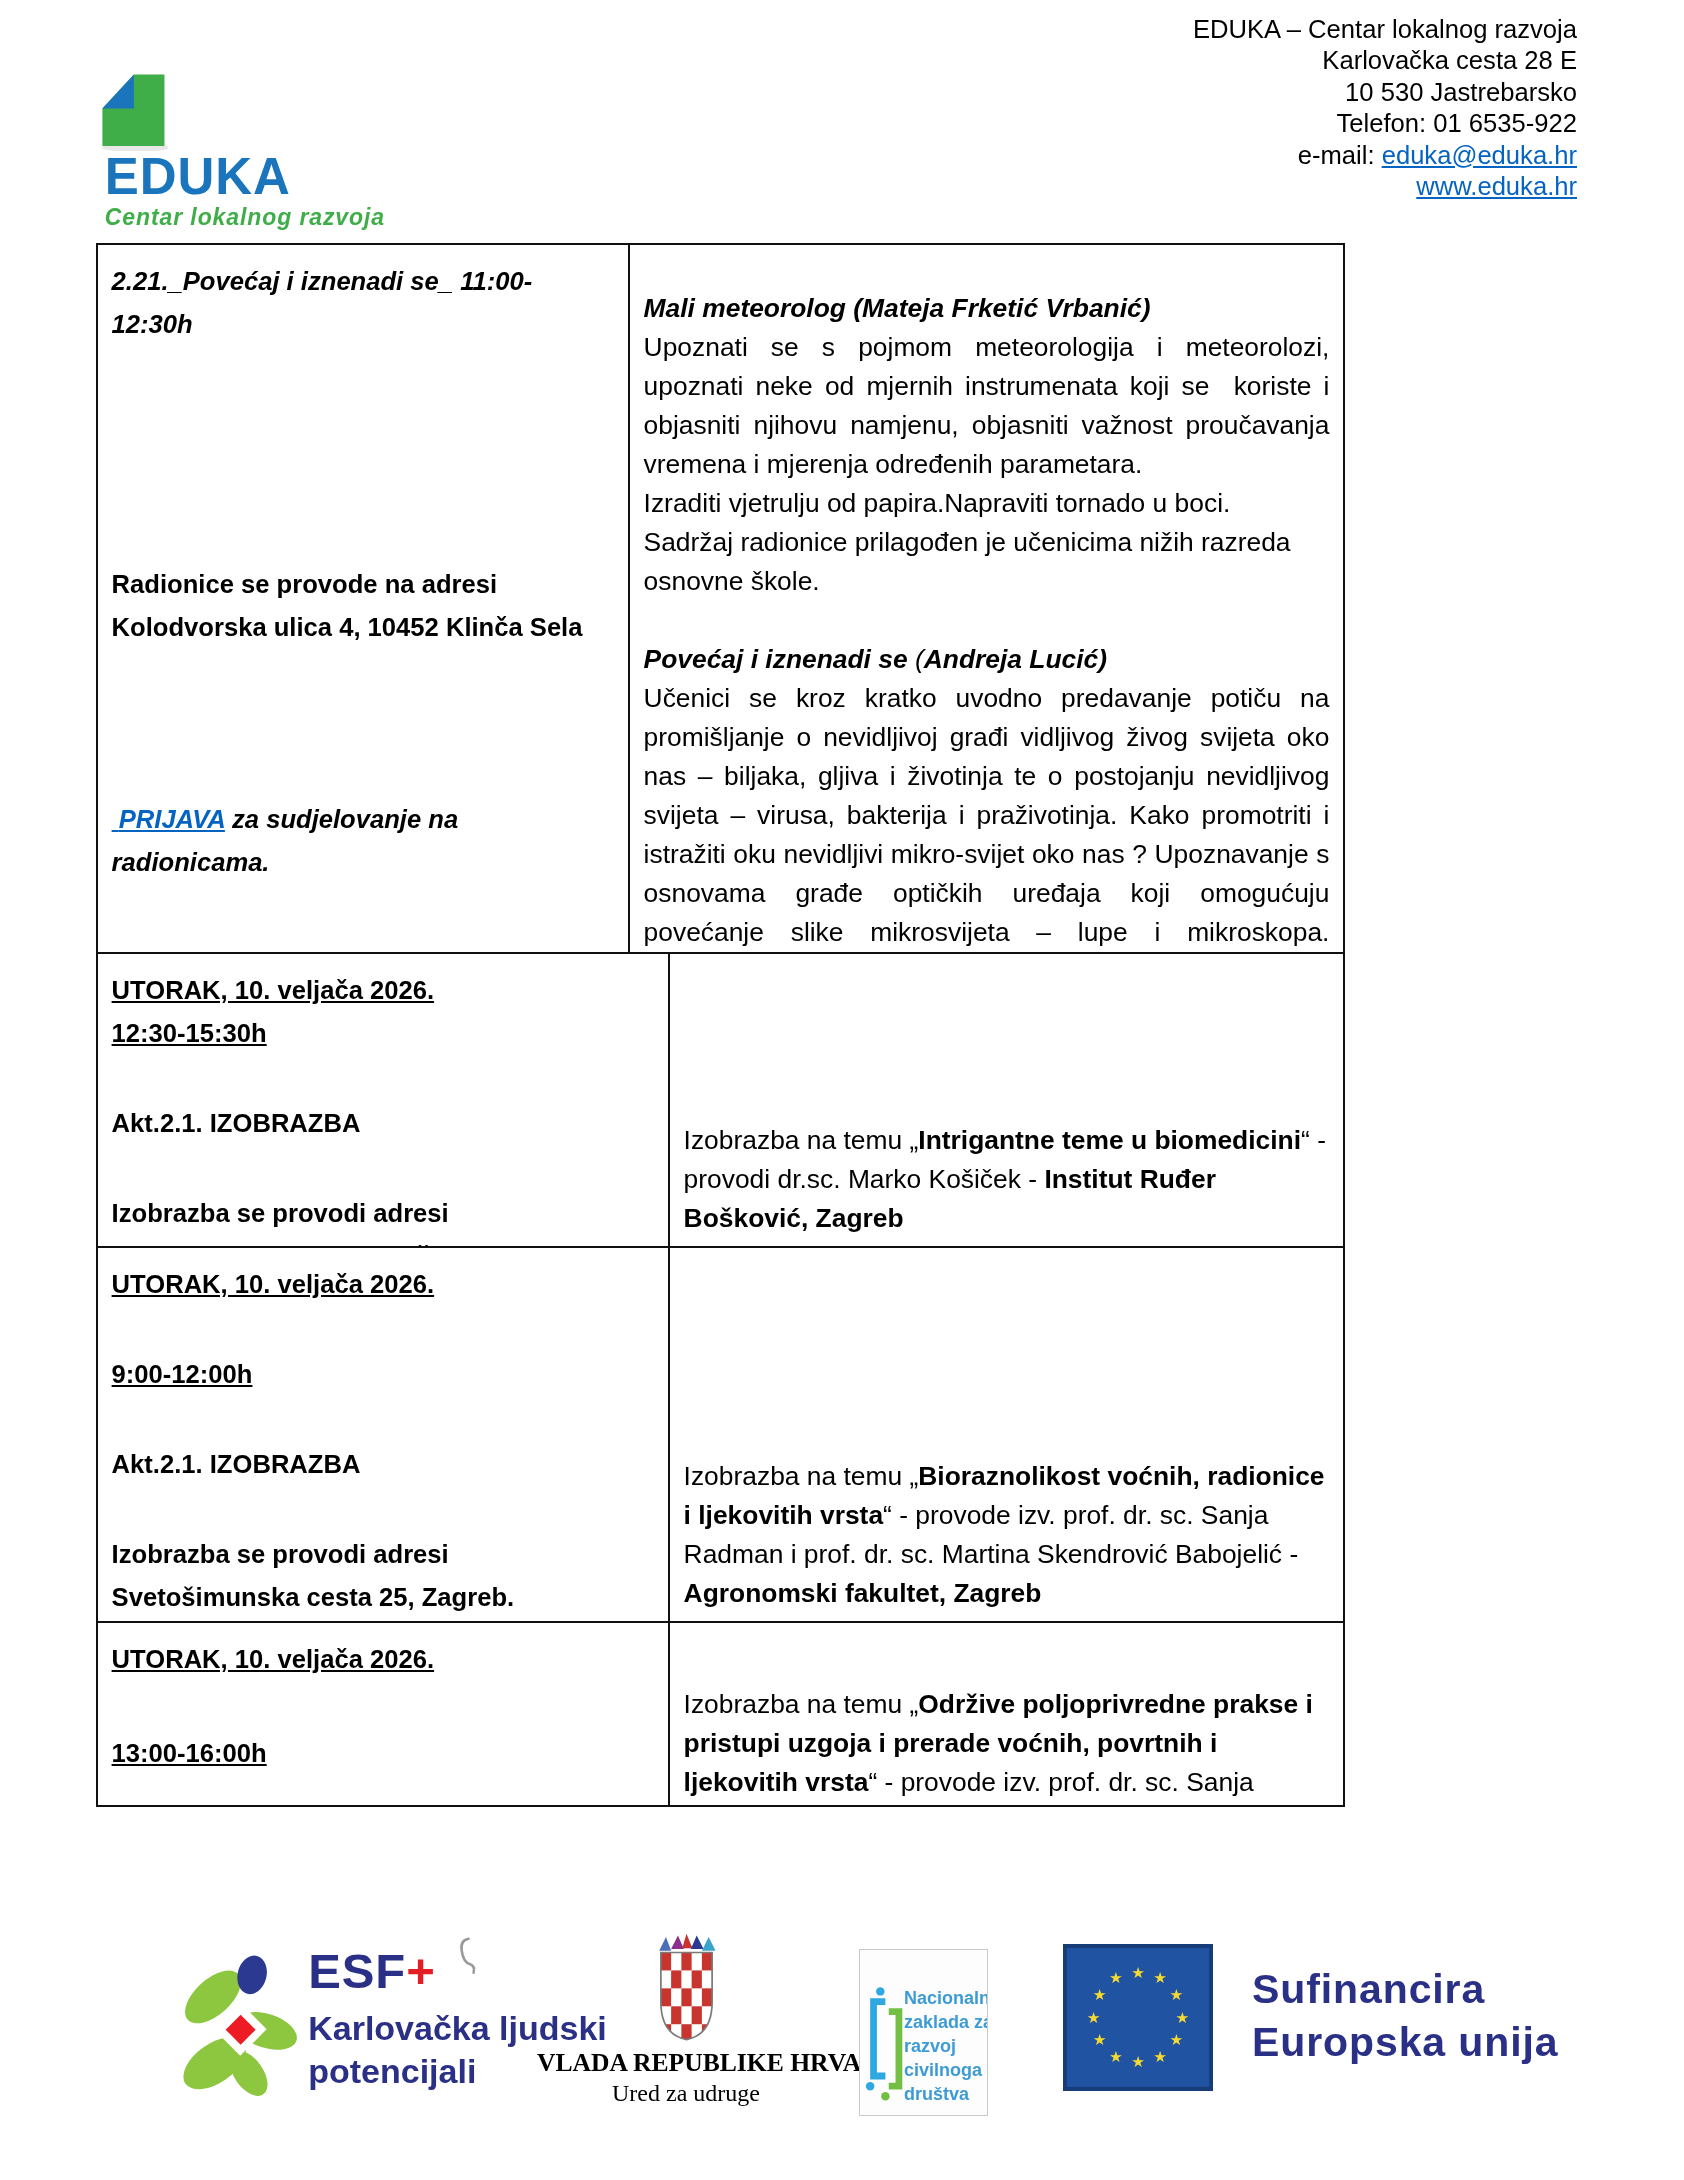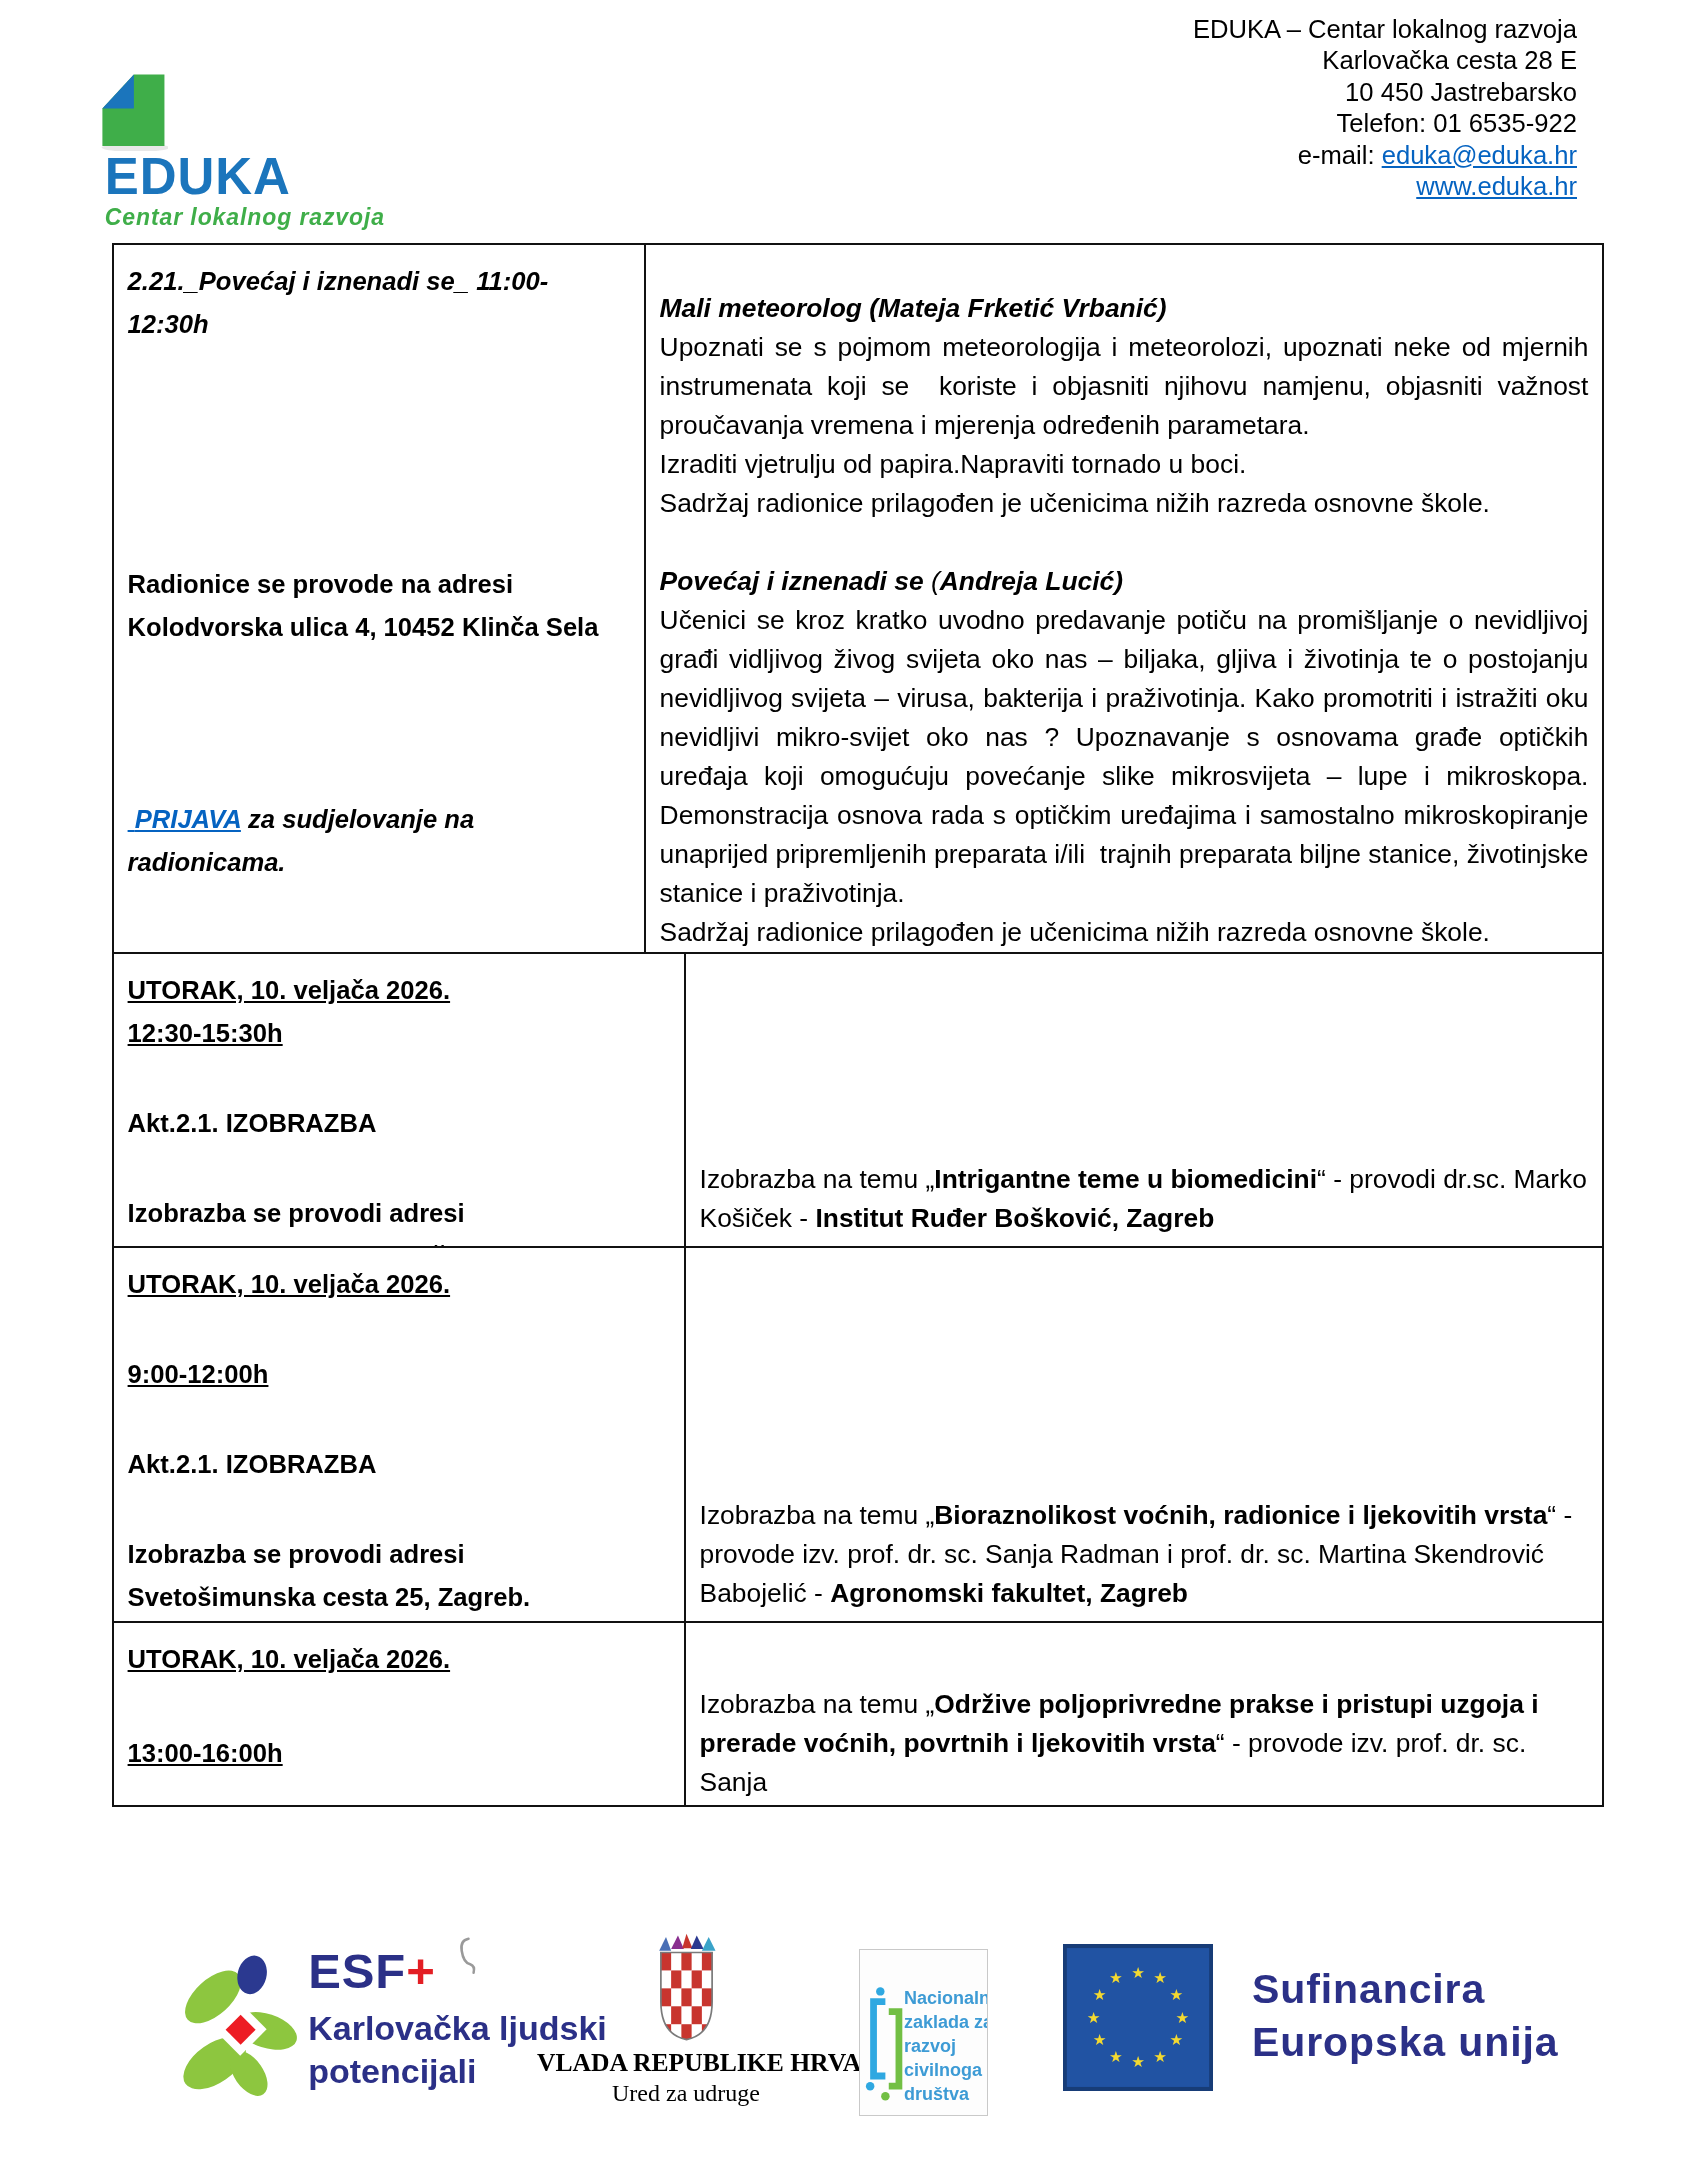--- a/index.html
+++ b/index.html
@@ -9,21 +9,21 @@
   
   #logo{position:absolute;left:98px;top:66px;width:358px;}
   #logo .mark{vertical-align:top;display:inline-block}
   #logo .word{display:inline-block;margin-left:6.8px;}
   #logo .title{font-size:51px;font-weight:600;color:#1b75bc;letter-spacing:0.9px;line-height:51px;}
   #logo .tagline{font-size:23px;font-style:italic;font-weight:600;color:#3fae49;margin-top:1.7px;letter-spacing:0.9px;}
   #contact{position:absolute;right:108px;top:13.6px;text-align:right;font-size:25.6px;line-height:31.5px;color:#000;}
   #contact a{color:#0563c1;text-decoration:underline;}
 
   
-  #tbl{position:absolute;left:112px;top:243px;width:1492px;border:2.6px solid #111;box-sizing:border-box;}
+  #tbl{position:absolute;left:96px;top:243px;width:1249px;border:2.6px solid #111;box-sizing:border-box;}
   .trow{display:grid;grid-template-columns:530px 1fr;box-sizing:border-box;}
   .trow + .trow{border-top:2.6px solid #111;gap:40px;}
   .r1{height:707px;} .r2{height:294px;} .r3{height:375px;} .r4{height:184px;}
   .cell{box-sizing:border-box;overflow:hidden;padding:15.3px 13.6px 8.5px 13.6px;}
   .cell-l{font-size:25.6px;line-height:43px;}
   .cell-r{border-left:2.6px solid #111;font-size:26.4px;line-height:39px;}
   .cell-r.topgap{padding-top:44px;}
   .cell-r.vcenter{display:flex;flex-direction:column;justify-content:flex-end;}
   .cell-r.vbottom{display:flex;flex-direction:column;justify-content:flex-end;padding-bottom:3.4px;}
   .para{white-space:pre-wrap;}
@@ -64,21 +64,21 @@
     </svg>
     <div class="word">
       <div class="title">EDUKA</div>
       <div class="tagline">Centar lokalnog razvoja</div>
     </div>
   </div>
 
   <div id="contact">
     <div>EDUKA – Centar lokalnog razvoja</div>
     <div>Karlovačka cesta 28 E</div>
-    <div>10 450 Jastrebarsko</div>
+    <div>10 530 Jastrebarsko</div>
     <div>Telefon: 01 6535-922</div>
     <div><span>e-mail: </span><a href="#">eduka@eduka.hr</a></div>
     <div><a href="#">www.eduka.hr</a></div>
   </div>
 
   <div id="tbl">
     <div class="trow r1">
       <div class="cell cell-l">
           <div class="para"><span style="font-weight: 700; font-style: italic;">2.21._Povećaj i iznenadi se_ 11:00-
 12:30h</span></div>

